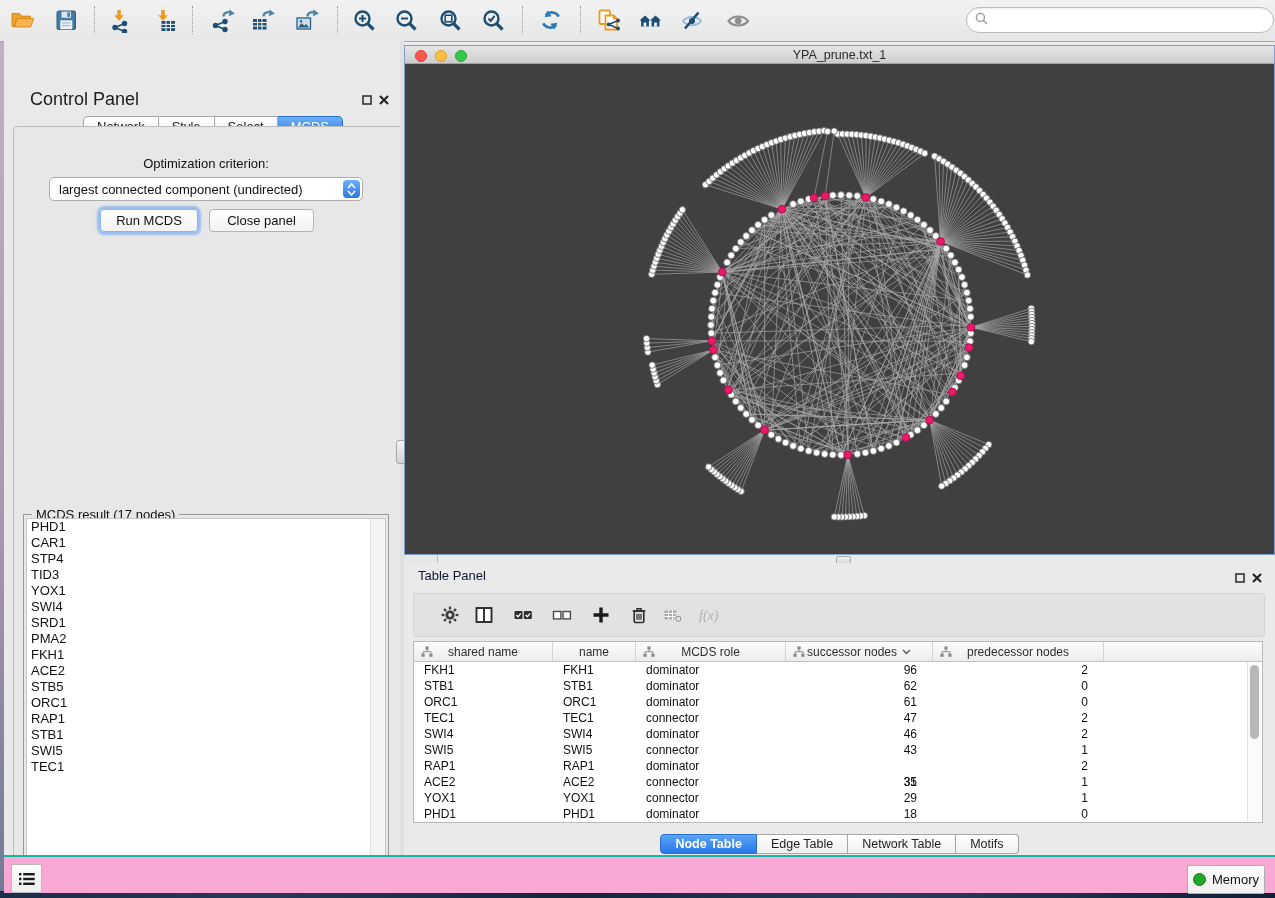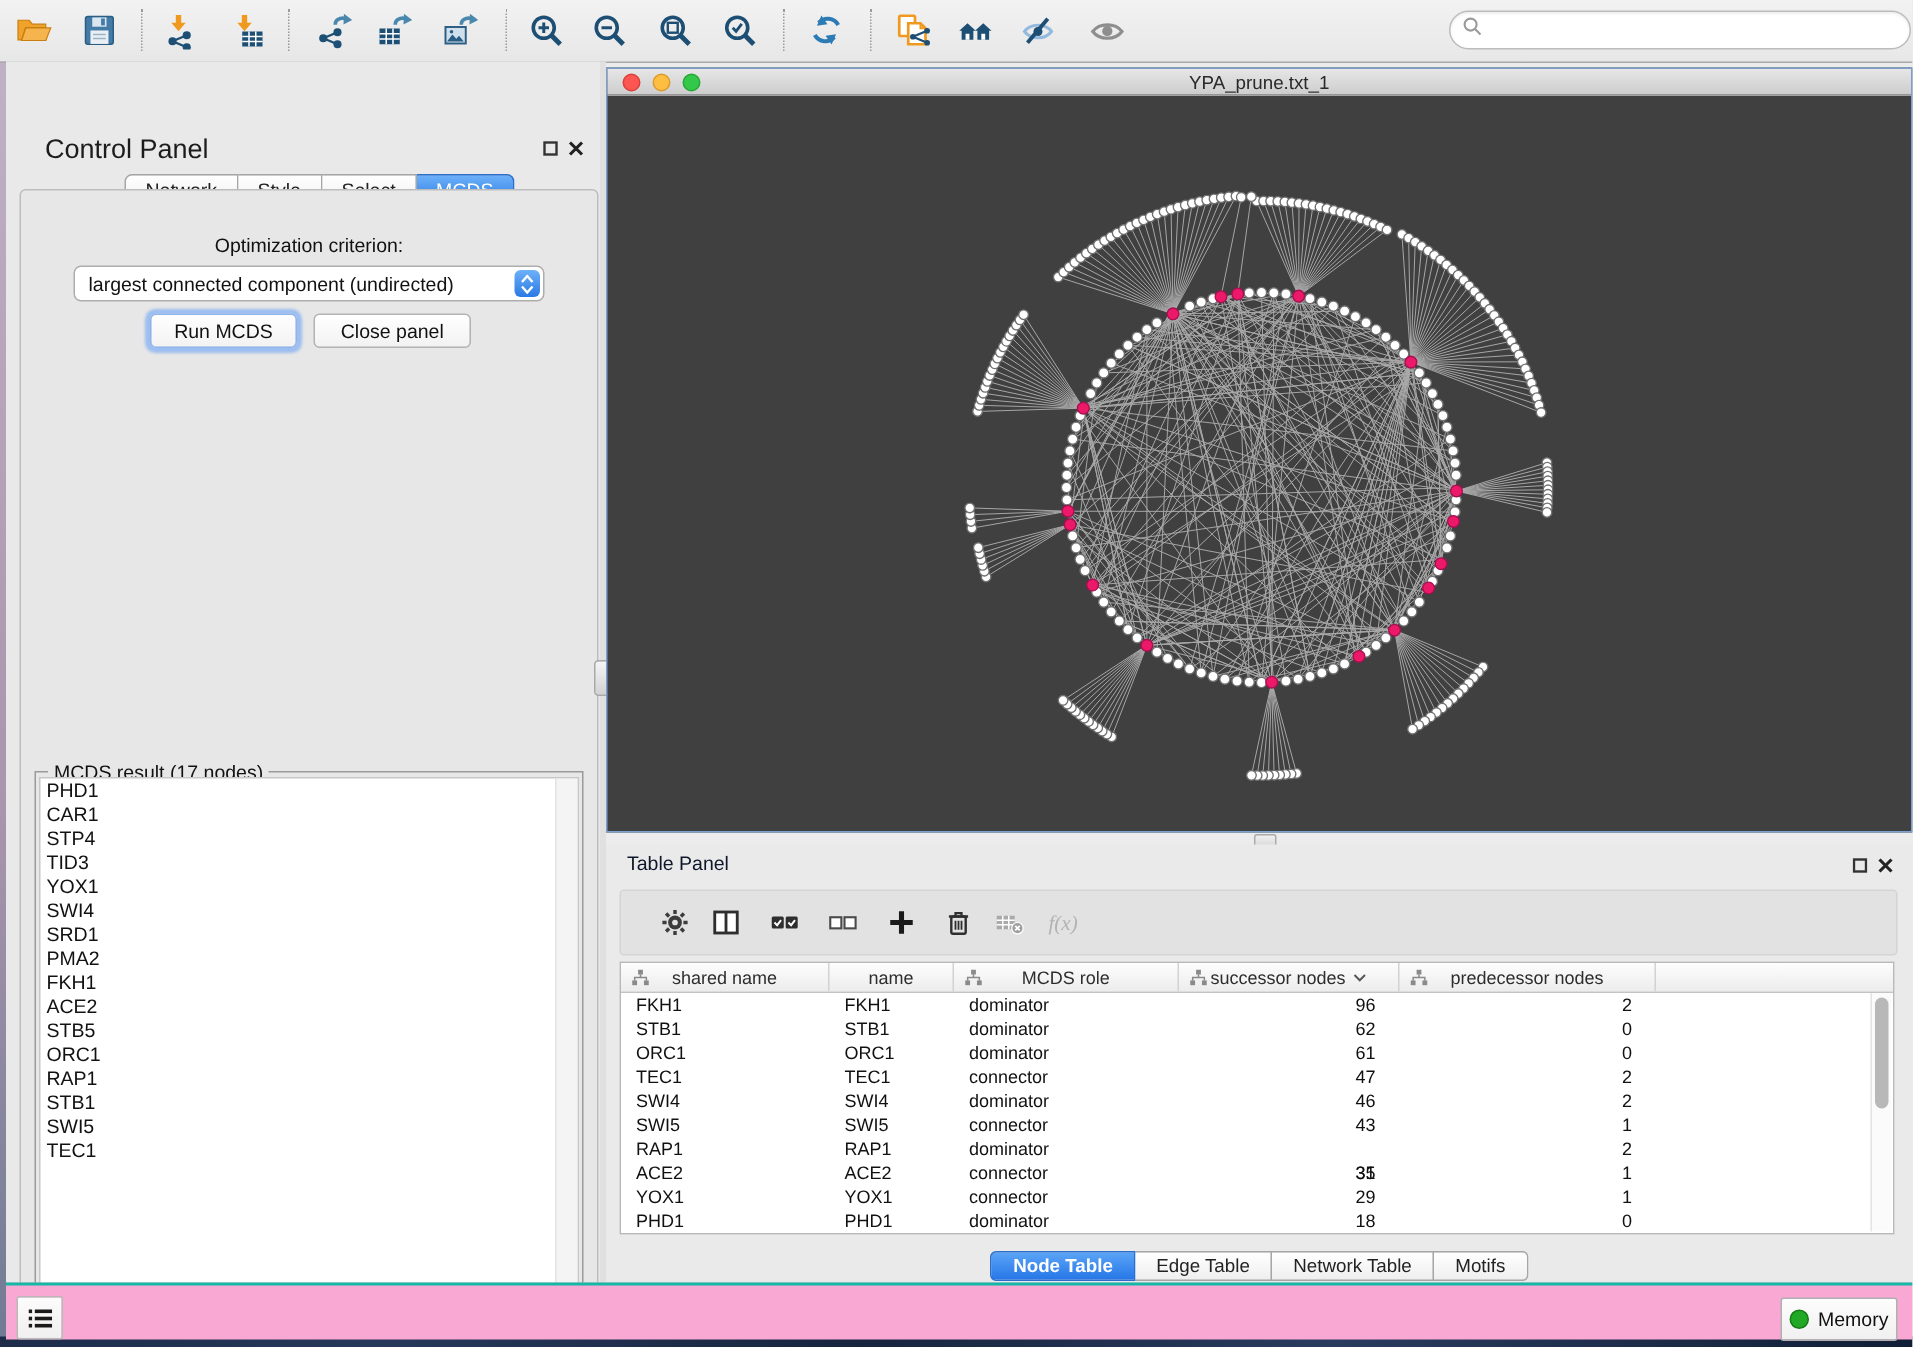--- a/index.html
+++ b/index.html
@@ -21,21 +21,21 @@
   
   #control-panel{left:4px;top:41px;width:396px;height:814px;background:#e9e9e9;border-right:1px solid #b5b5b5;}
   #cp-title{left:14px;top:48px;font-size:18px;color:#1c1c1c;margin-left:12px;}
   .win-btns{display:flex;gap:7px;align-items:center;}
   #cp-tabs{left:79px;top:75px;height:20px;display:flex;}
   .seg-tab{height:18px;border:1px solid #a6a6a6;border-left:none;background:linear-gradient(180deg,#ffffff,#f0f0f0);
      font-size:13px;color:#222;display:flex;align-items:center;justify-content:center;padding:0 13px;}
   .seg-tab:first-child{border-left:1px solid #a6a6a6;border-radius:5px 0 0 5px;}
   .seg-tab:last-child{border-radius:0 5px 5px 0;}
   .seg-tab.active{background:linear-gradient(180deg,#6cb0f8,#2e7ce5);color:#fff;border-color:#2a6fce;}
-  #cp-pane{left:9px;top:85px;width:384px;height:760px;background:#e7e7e7;border:1px solid #bdbdbd;border-radius:4px;}
+  #cp-pane{left:9px;top:85px;width:384px;height:760px;background:#e7e7e7;border:1px solid #bdbdbd;border-radius:4px;padding-left:39px;}
   #opt-label{left:0;top:29px;width:384px;text-align:center;font-size:13px;color:#111;}
   #criterion{left:35px;top:50px;width:312px;height:22px;background:#fff;border:1px solid #adadad;border-radius:5px;
      display:flex;align-items:center;font-size:13px;color:#111;}
   #criterion .val{padding-left:9px;flex:1;}
   #criterion .stepper{width:17px;height:18px;margin-right:2px;border-radius:4px;
      background:linear-gradient(180deg,#6db1f9,#2a79e4);display:flex;flex-direction:column;align-items:center;justify-content:center;gap:1px;}
   .pbtn{position:absolute;height:21px;background:linear-gradient(180deg,#ffffff,#f2f2f2);border:1px solid #b3b3b3;
      border-radius:4px;font-size:13px;color:#111;display:flex;align-items:center;justify-content:center;}
   #run-btn{left:86px;top:82px;width:96px;box-shadow:0 0 2px 3px rgba(115,167,245,.65);border-color:#8fb4ec;}
   #close-btn{left:195px;top:82px;width:103px;}

